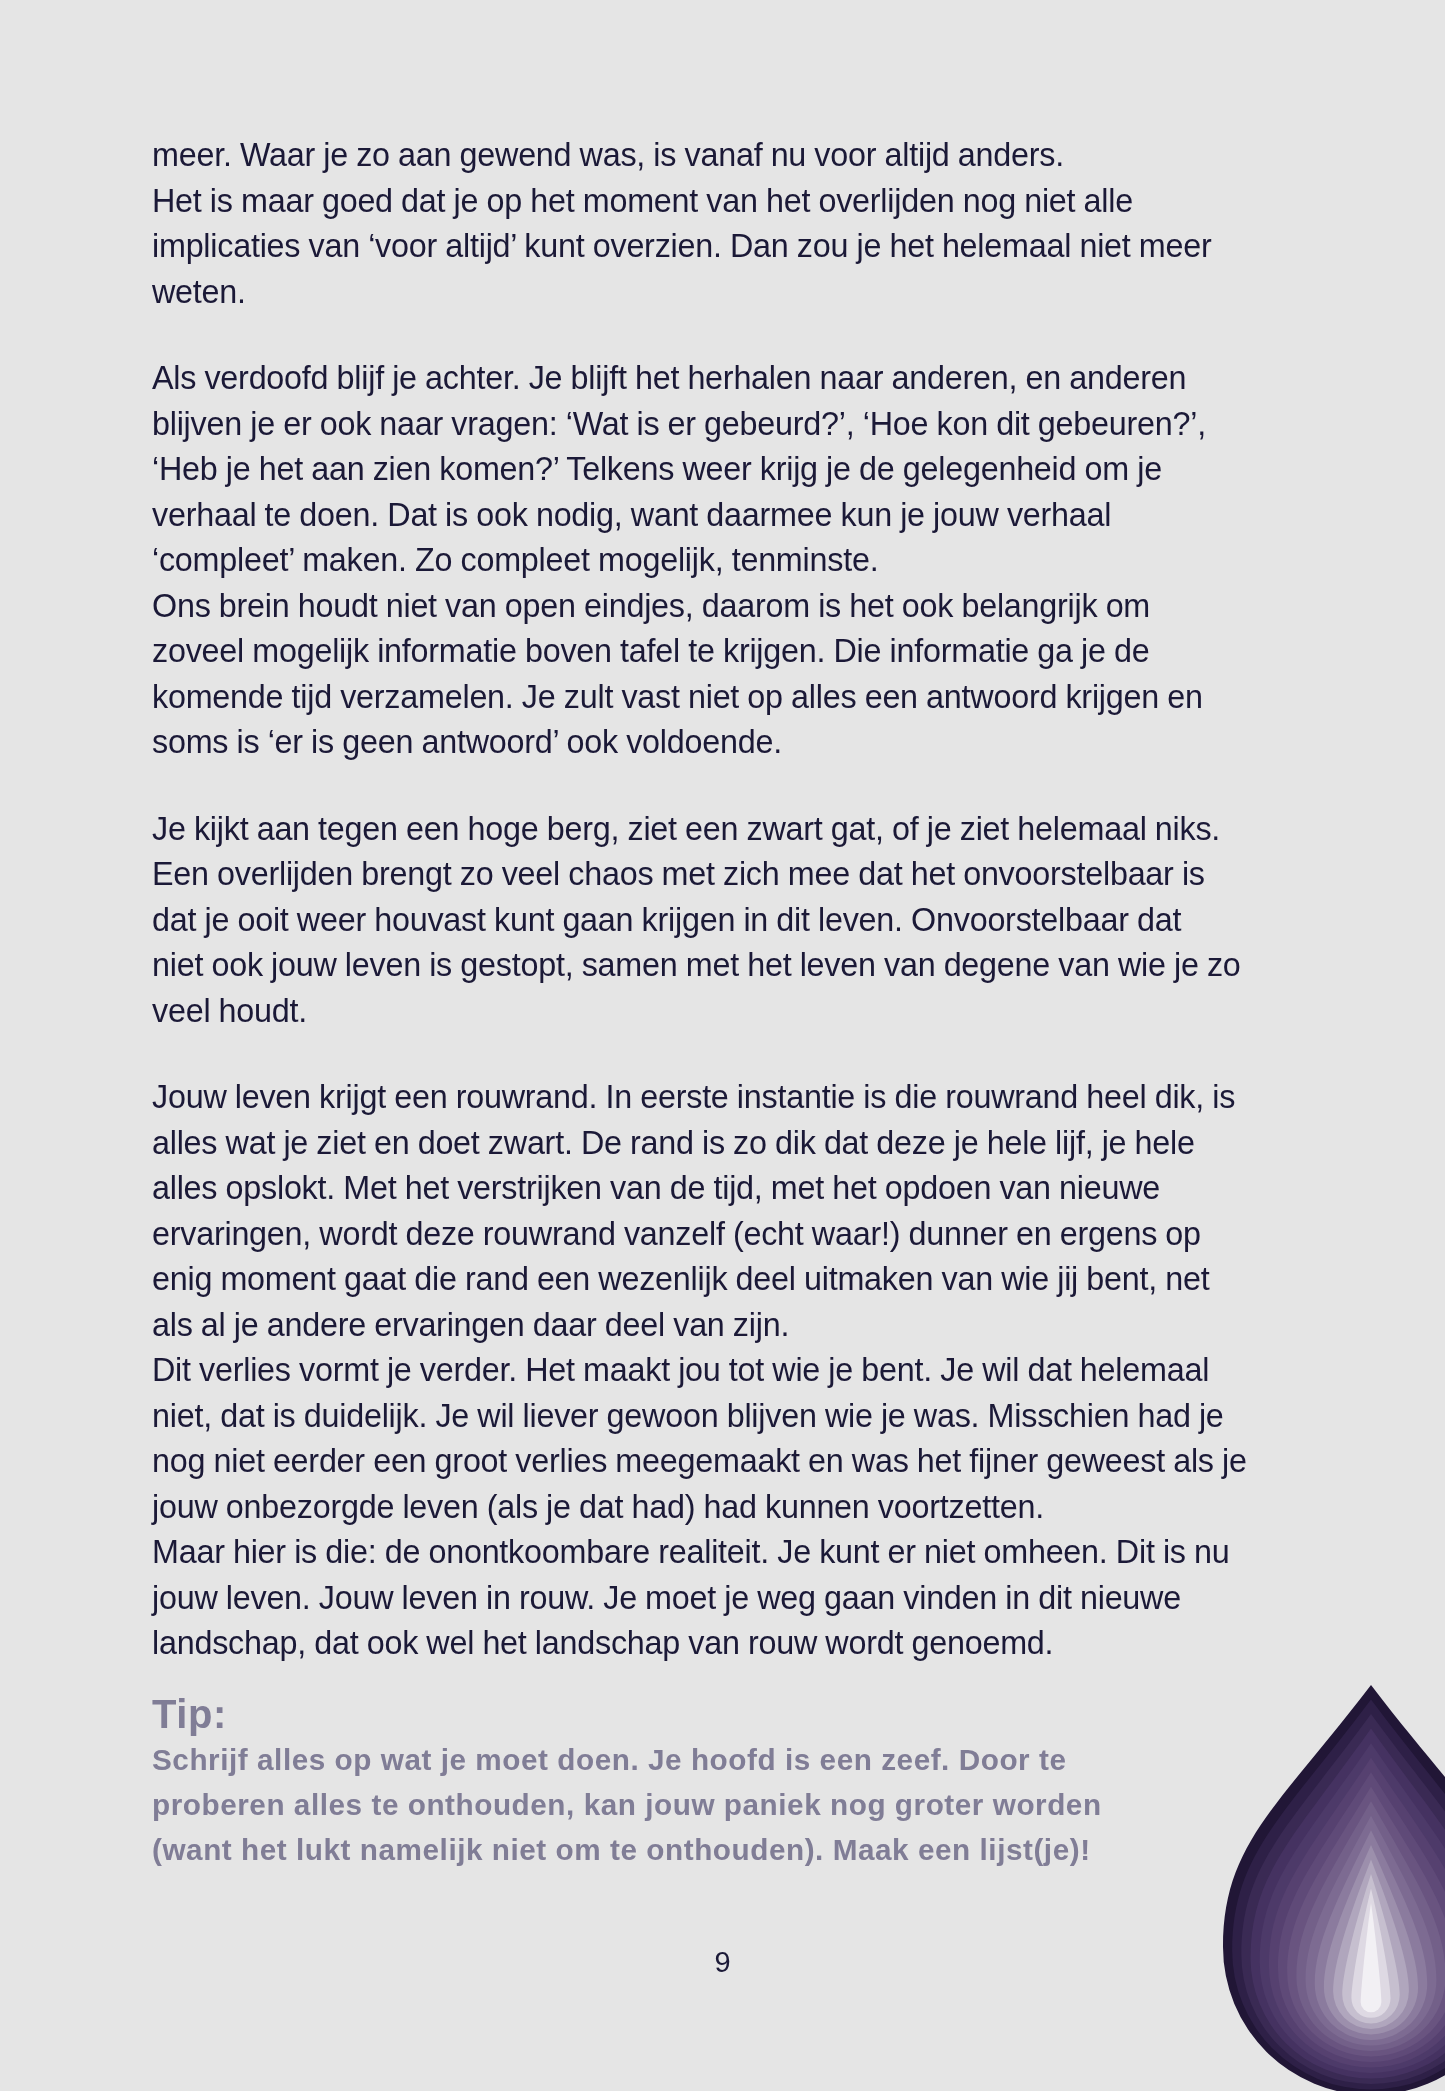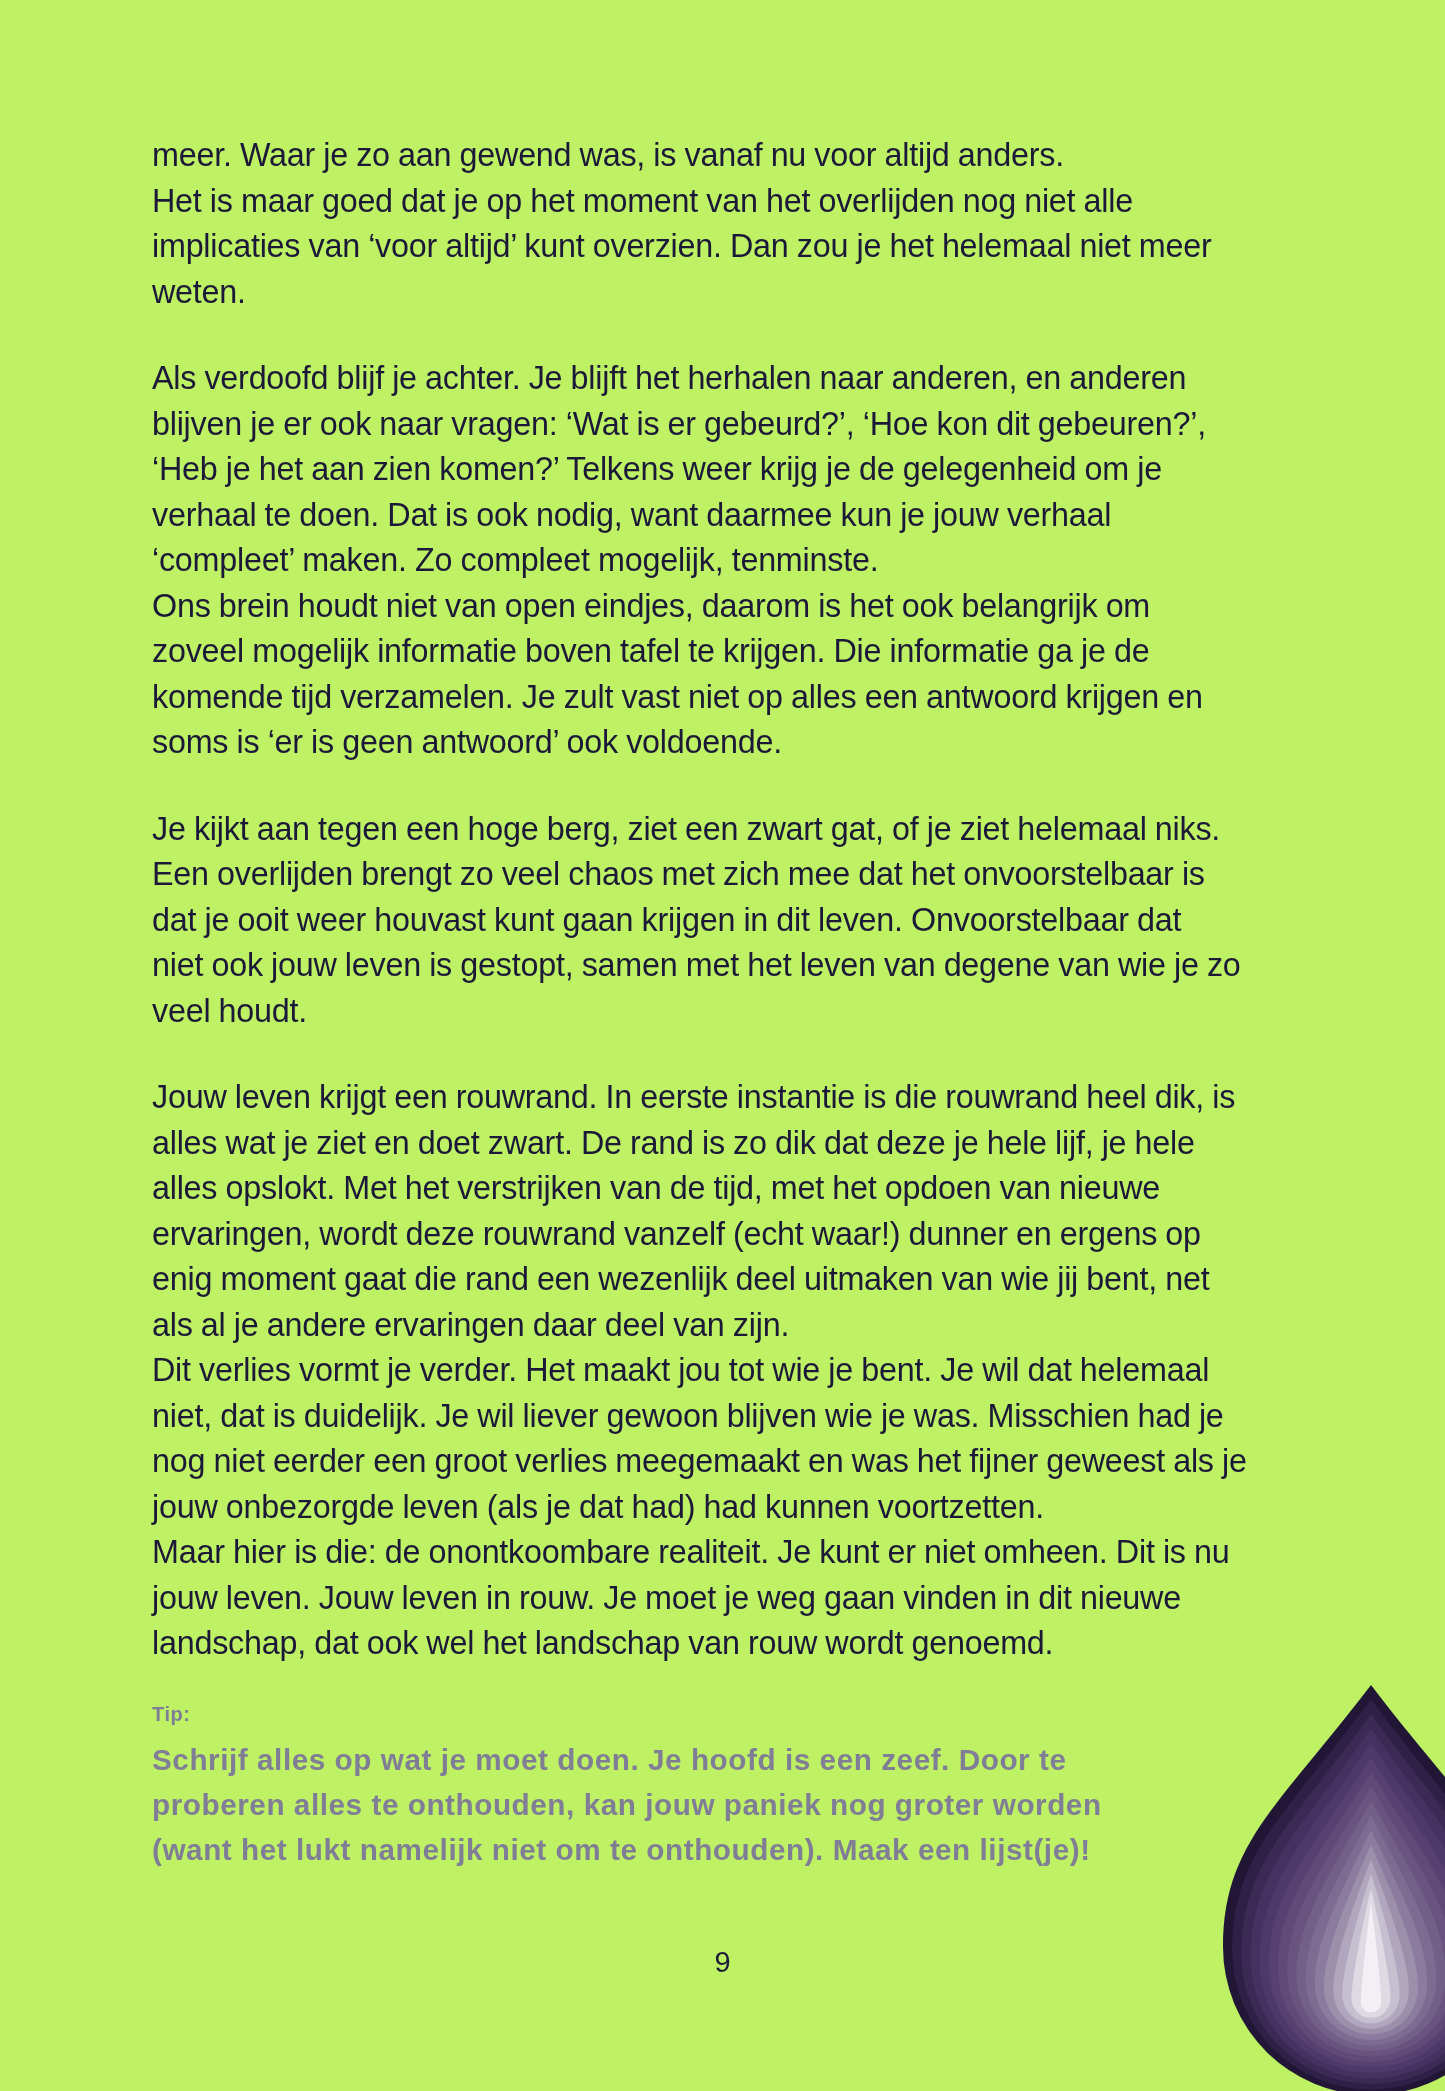--- a/index.html
+++ b/index.html
@@ -4,21 +4,21 @@
 <style>
   html, body {
     margin: 0;
     padding: 0;
     background: #ffffff;
   }
   .page {
     position: relative;
     width: 1445px;
     height: 2091px;
-    background: #bef264;
+    background: #e5e5e5;
     overflow: hidden;
     font-family: "Liberation Sans", sans-serif;
   }
 
   
   .content {
     position: absolute;
     left: 152px;
     top: 132px;
     width: 1135px;
@@ -57,21 +57,21 @@
     font-weight: bold;
     line-height: 45px;
     letter-spacing: 0.55px;
     transform: scaleX(0.99);
     transform-origin: left top;
     white-space: pre-line;
   }
   .tip-heading {
     color: #807d96;
     font-family: "Liberation Sans", sans-serif;
-    font-size: 20px;
+    font-size: 40px;
     font-weight: bold;
     line-height: 45px;
     letter-spacing: 0.55px;
   }
 
   
   .page-number {
     position: absolute;
     left: 0;
     top: 1945px;

